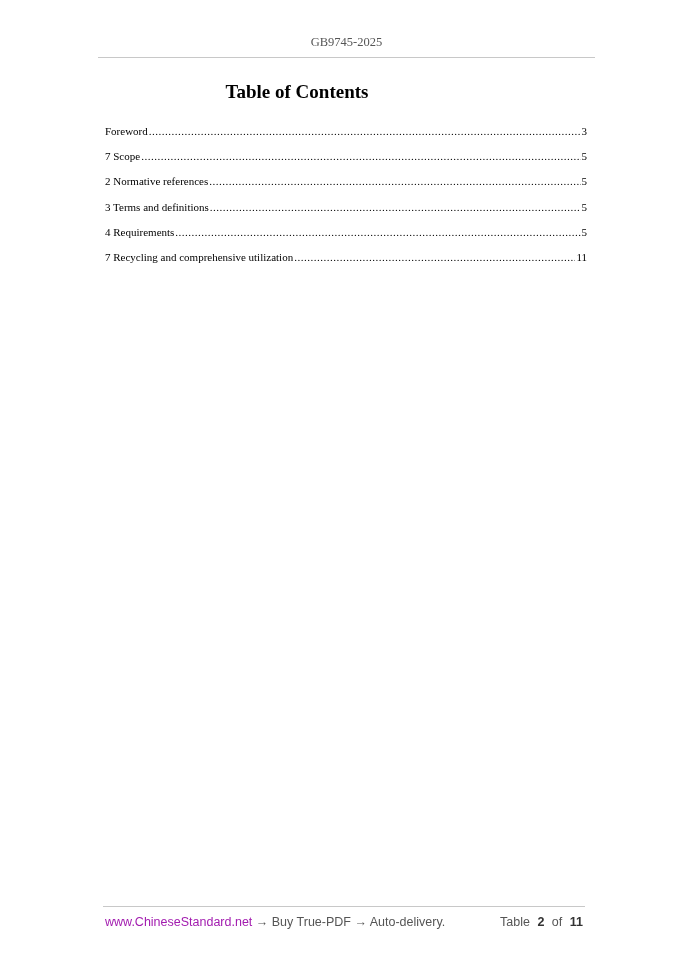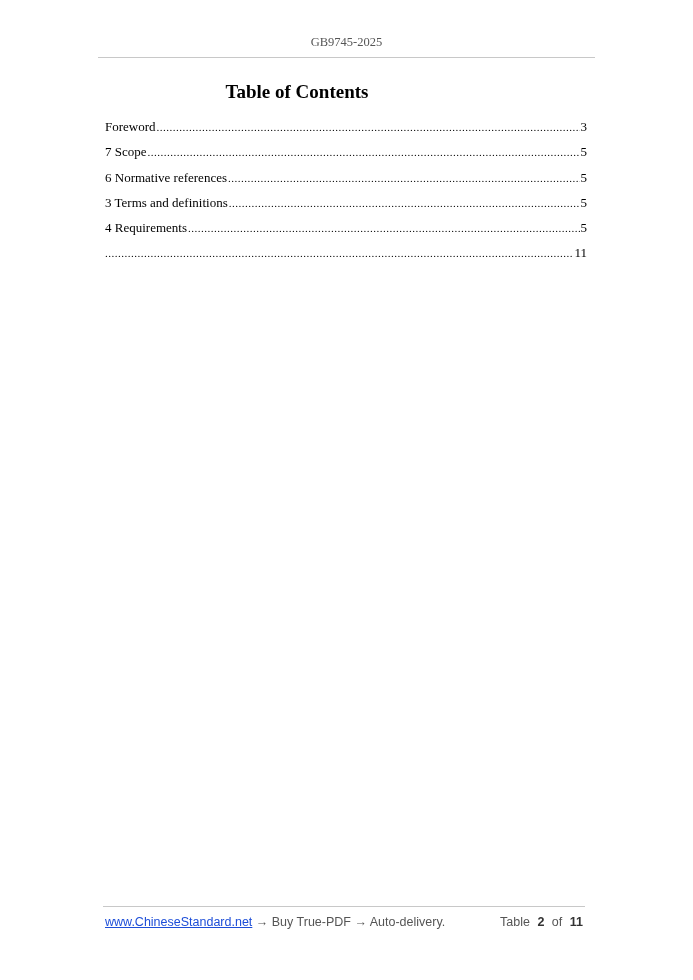--- a/index.html
+++ b/index.html
@@ -48,23 +48,23 @@
       position: absolute;
       top: 118px;
       left: 105px;
       width: 482px;
       margin: 0;
       padding: 0;
       list-style: none;
     }
     .toc-item {
       display: flex;
-      align-items: flex-start;
+      align-items: center;
       height: 25.3px;
-      font-size: 13px;
+      font-size: 11px;
       line-height: 18px;
       white-space: nowrap;
       cursor: pointer;
     }
     .toc-label {
       flex: 0 0 auto;
       padding-right: 1px;
     }
     .toc-dots {
       flex: 1 1 auto;
@@ -95,22 +95,21 @@
       left: 105px;
       width: 478px;
       font-family: "Liberation Sans", "DejaVu Sans", sans-serif;
       font-size: 12.5px;
       color: #555555;
       display: flex;
       justify-content: space-between;
       align-items: baseline;
     }
     .footer a {
-      color: #1d4ed8;
-      text-decoration: underline;
+      color: #a21caf;
     }
     .footer .pg-num {
       font-weight: bold;
       color: #333;
     }
     .footer .right span + span {
       margin-left: 4px;
     }
   </style>
 </head>
@@ -126,35 +125,36 @@
     <span class="toc-label">Foreword</span>
     <span class="toc-dots"></span>
     <span class="toc-page">3</span>
   </li>
   <li class="toc-item">
     <span class="toc-label">7 Scope</span>
     <span class="toc-dots"></span>
     <span class="toc-page">5</span>
   </li>
   <li class="toc-item">
-    <span class="toc-label">6 Normative references</span>
+    <span class="toc-label">2 Normative references</span>
     <span class="toc-dots"></span>
     <span class="toc-page">5</span>
   </li>
   <li class="toc-item">
     <span class="toc-label">3 Terms and definitions</span>
     <span class="toc-dots"></span>
     <span class="toc-page">5</span>
   </li>
   <li class="toc-item">
     <span class="toc-label">4 Requirements</span>
     <span class="toc-dots"></span>
     <span class="toc-page">5</span>
   </li>
   <li class="toc-item">
+    <span class="toc-label">7 Recycling and comprehensive utilization</span>
     <span class="toc-dots"></span>
     <span class="toc-page">11</span>
   </li>
 </ul>
 
 <div class="footer-rule"></div>
 
 <div class="footer">
   <div class="left">
     <a>www.ChineseStandard.net</a><span> → </span><span>Buy True-PDF</span><span> → </span><span>Auto-delivery.</span>

